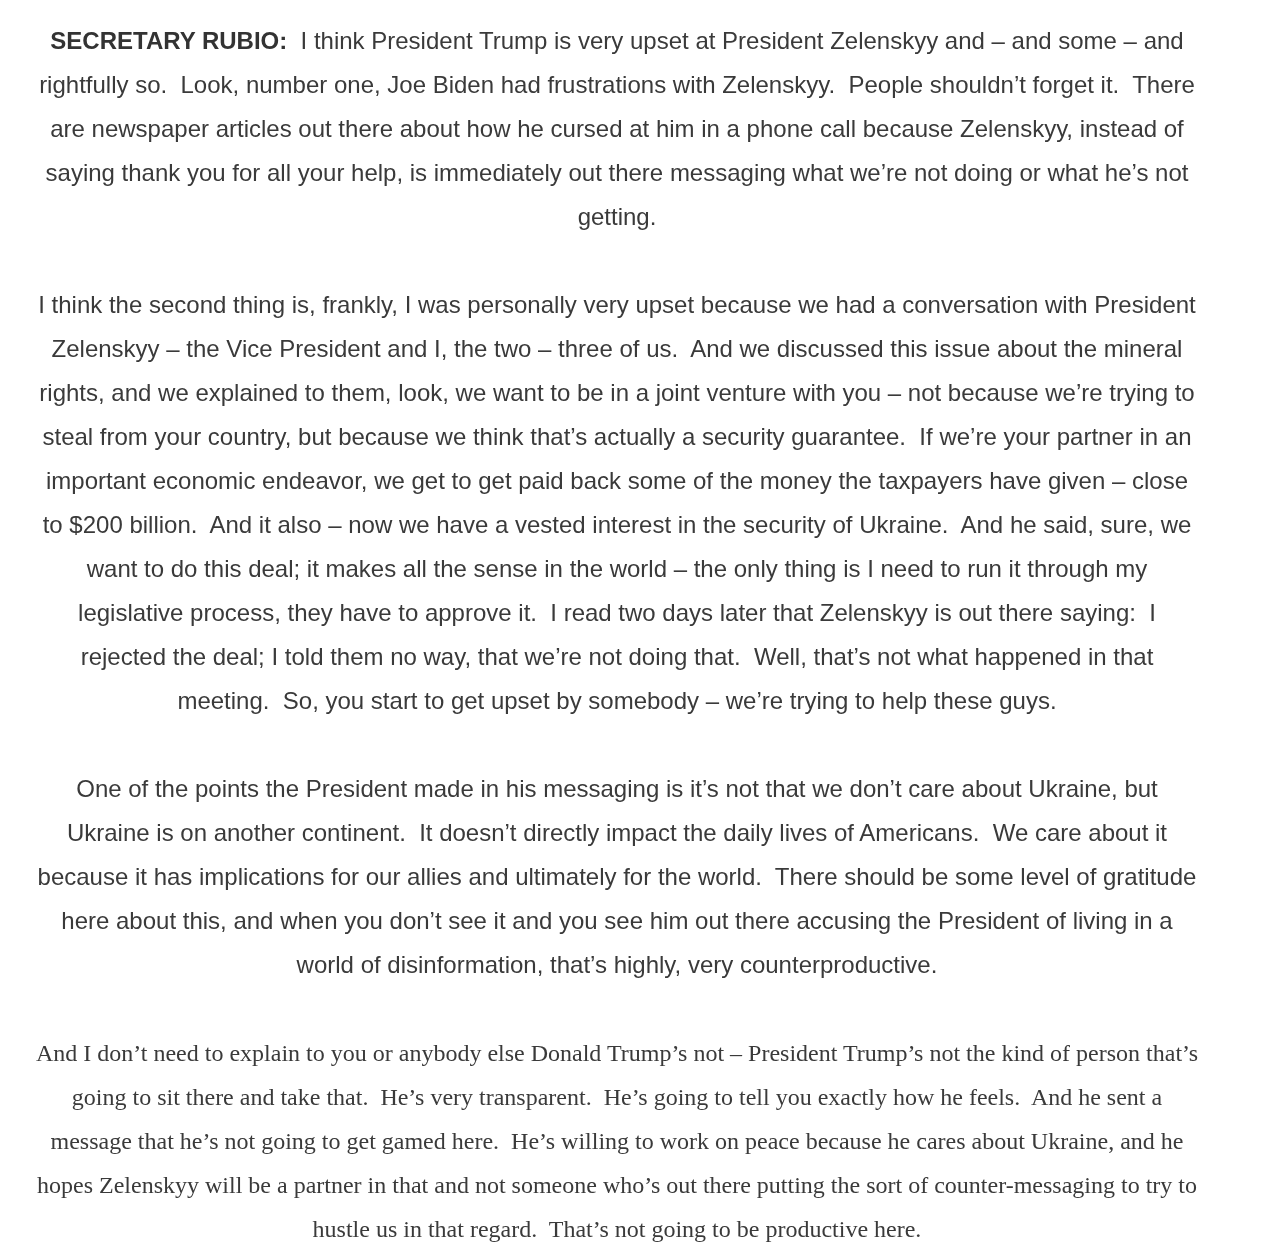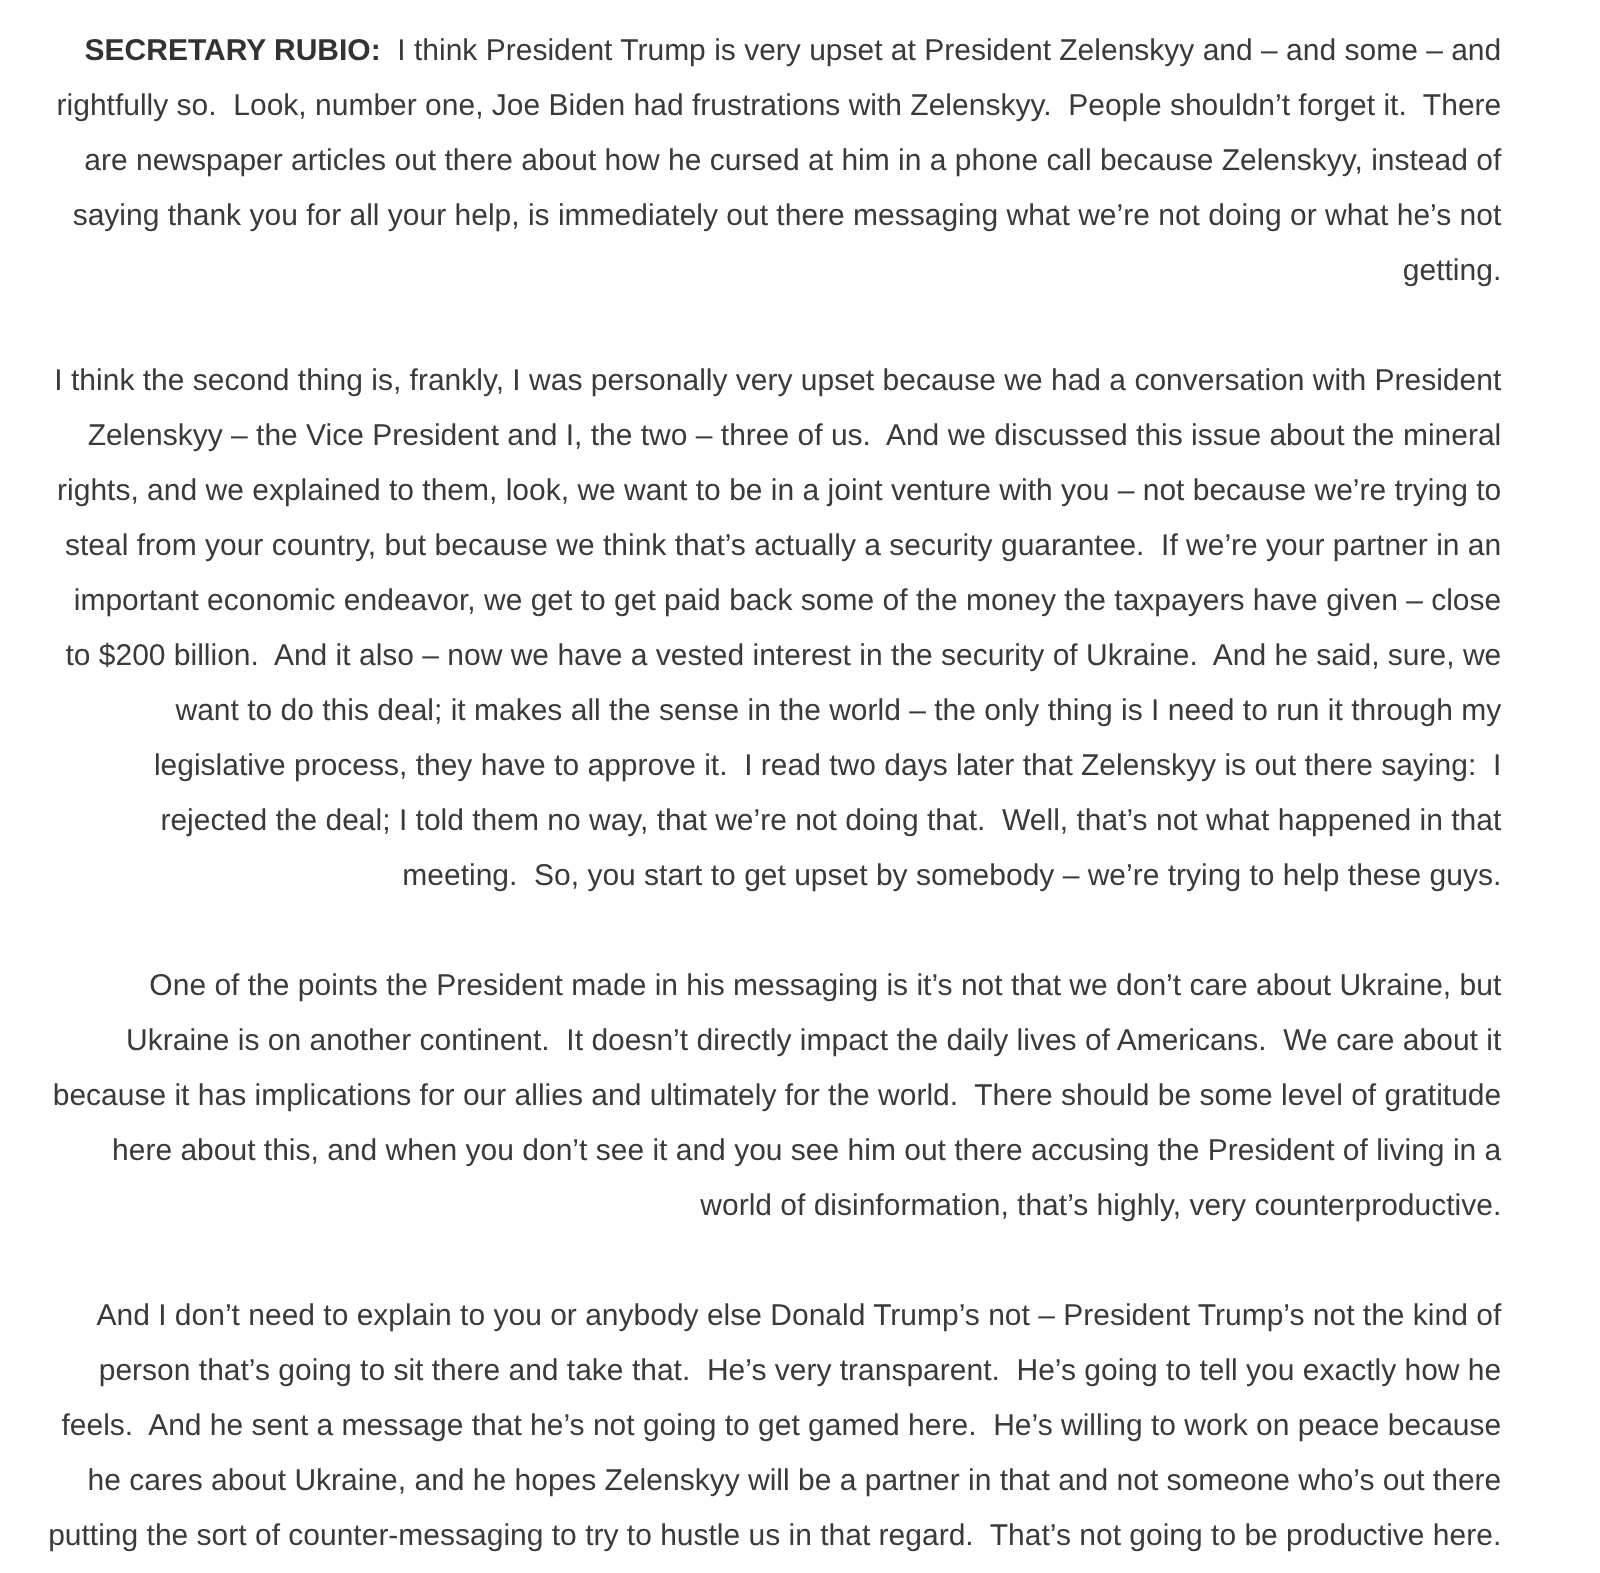--- a/index.html
+++ b/index.html
@@ -19,24 +19,25 @@
     padding: 19px 79px 0 33px;
     font-family: "Liberation Sans", "DejaVu Sans", sans-serif;
     font-size: 24px;
     line-height: 44px;
     color: #3a3a3a;
     font-weight: 400;
   }
   .doc p {
     margin: 0 0 44px 0;
     white-space: pre-wrap;
-    text-align: right;
+    text-align: center;
   }
   .doc p:last-child {
     margin-bottom: 0;
+    font-family: Liberation Serif, serif;
   }
   .speaker {
     font-weight: 700;
     color: #333333;
   }
 </style>
 </head>
 <body>
 
 <div class="page">

